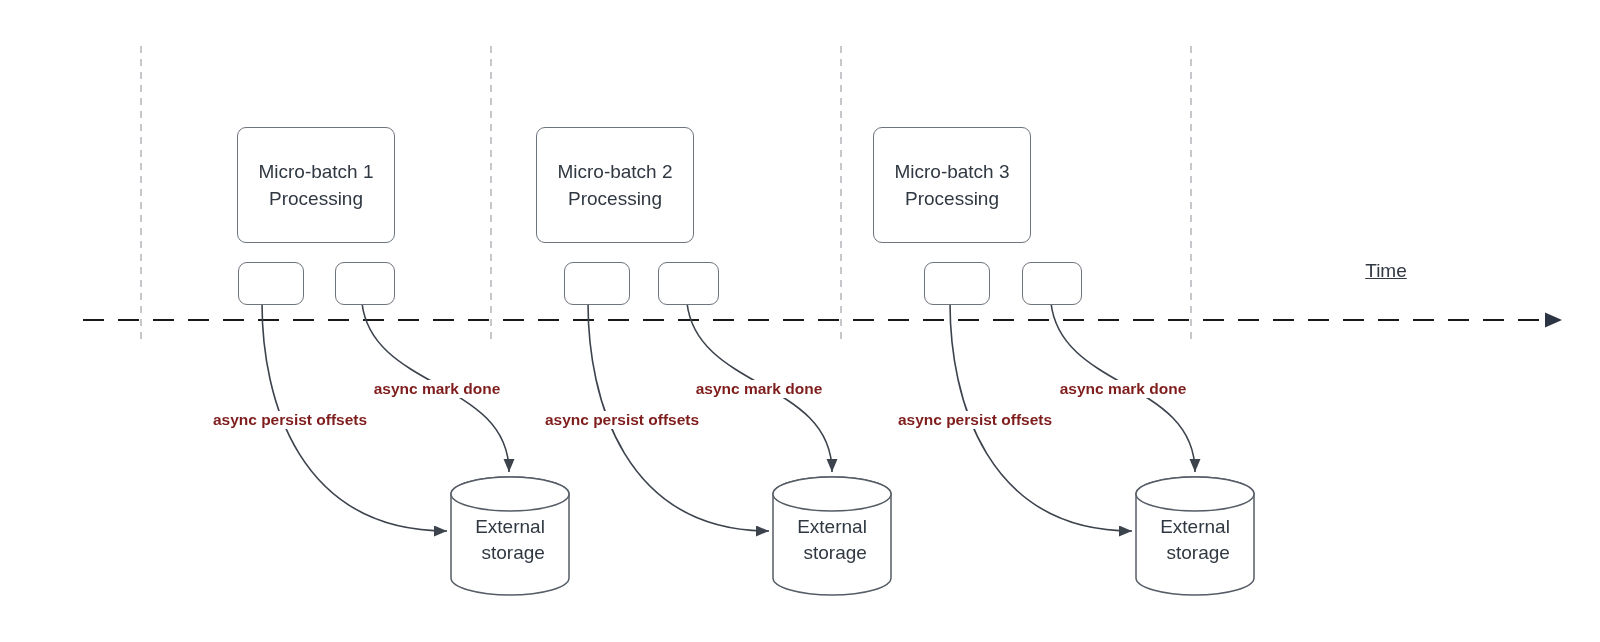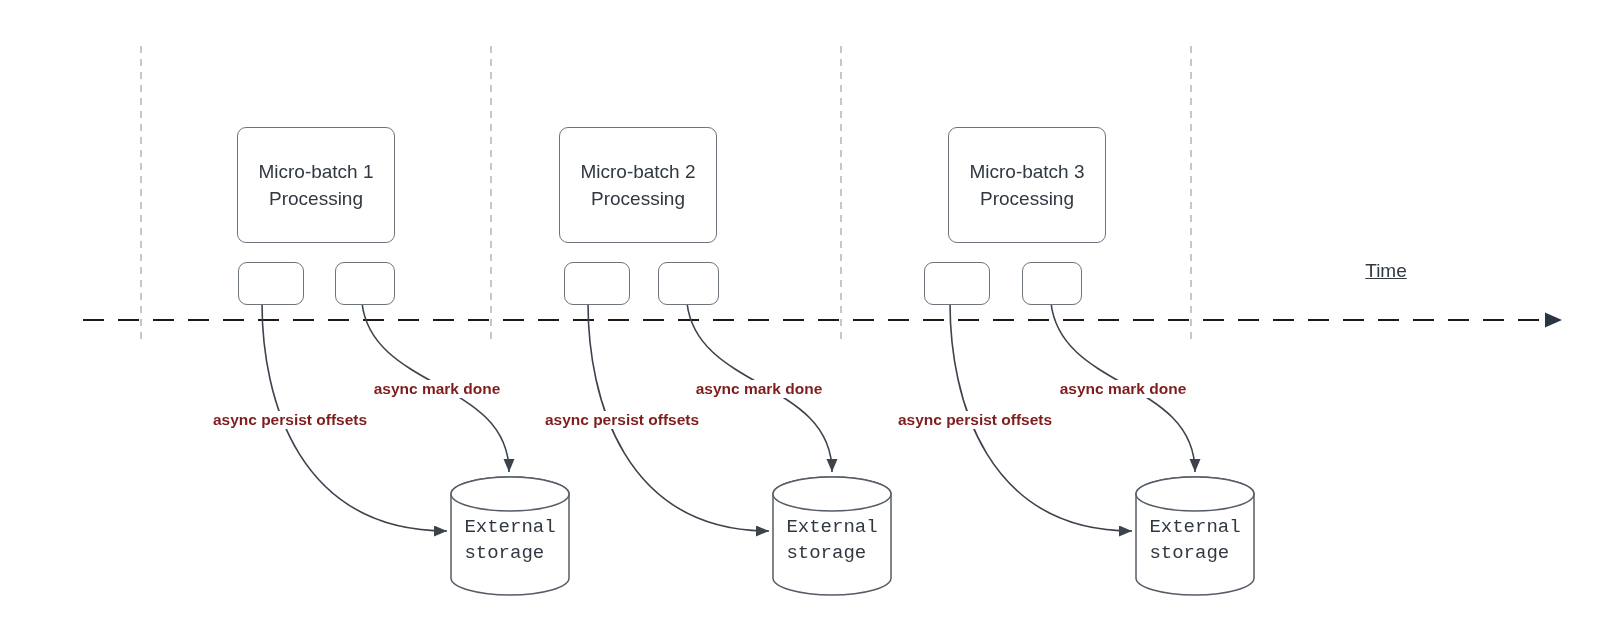--- a/index.html
+++ b/index.html
@@ -47,25 +47,24 @@
     font-size: 15.5px;
     font-weight: bold;
     color: #7f1d1d;
     white-space: nowrap;
     line-height: 18px;
   }
   .storage-label {
     position: absolute;
     transform: translateX(-50%);
     top: 514px;
-    text-align: left;
+    text-align: right;
     font-size: 19px;
     line-height: 26px;
     white-space: nowrap;
-    font-family: Liberation Mono, monospace;
   }
   .time-label {
     position: absolute;
     left: 1386px;
     top: 260px;
     transform: translateX(-50%);
     font-size: 19px;
     white-space: nowrap;
     text-decoration: underline;
   }
@@ -119,34 +118,34 @@
   </div>
   <div class="small-box" style="left:238px;width:64px"></div>
   <div class="small-box" style="left:335px;width:58px"></div>
   <div class="arrow-label" style="left:290px;top:411px">async persist offsets</div>
   <div class="arrow-label" style="left:437px;top:380px">async mark done</div>
   <div class="storage-label" style="left:510px">
     <div>External</div>
     <div>storage</div>
   </div>
 
-  <div class="main-box" style="left:559px">
+  <div class="main-box" style="left:536px">
     <span>Micro-batch 2</span>
     <span>Processing</span>
   </div>
   <div class="small-box" style="left:564px;width:64px"></div>
   <div class="small-box" style="left:658px;width:59px"></div>
   <div class="arrow-label" style="left:622px;top:411px">async persist offsets</div>
   <div class="arrow-label" style="left:759px;top:380px">async mark done</div>
   <div class="storage-label" style="left:832px">
     <div>External</div>
     <div>storage</div>
   </div>
 
-  <div class="main-box" style="left:948px">
+  <div class="main-box" style="left:873px">
     <span>Micro-batch 3</span>
     <span>Processing</span>
   </div>
   <div class="small-box" style="left:924px;width:64px"></div>
   <div class="small-box" style="left:1022px;width:58px"></div>
   <div class="arrow-label" style="left:975px;top:411px">async persist offsets</div>
   <div class="arrow-label" style="left:1123px;top:380px">async mark done</div>
   <div class="storage-label" style="left:1195px">
     <div>External</div>
     <div>storage</div>

